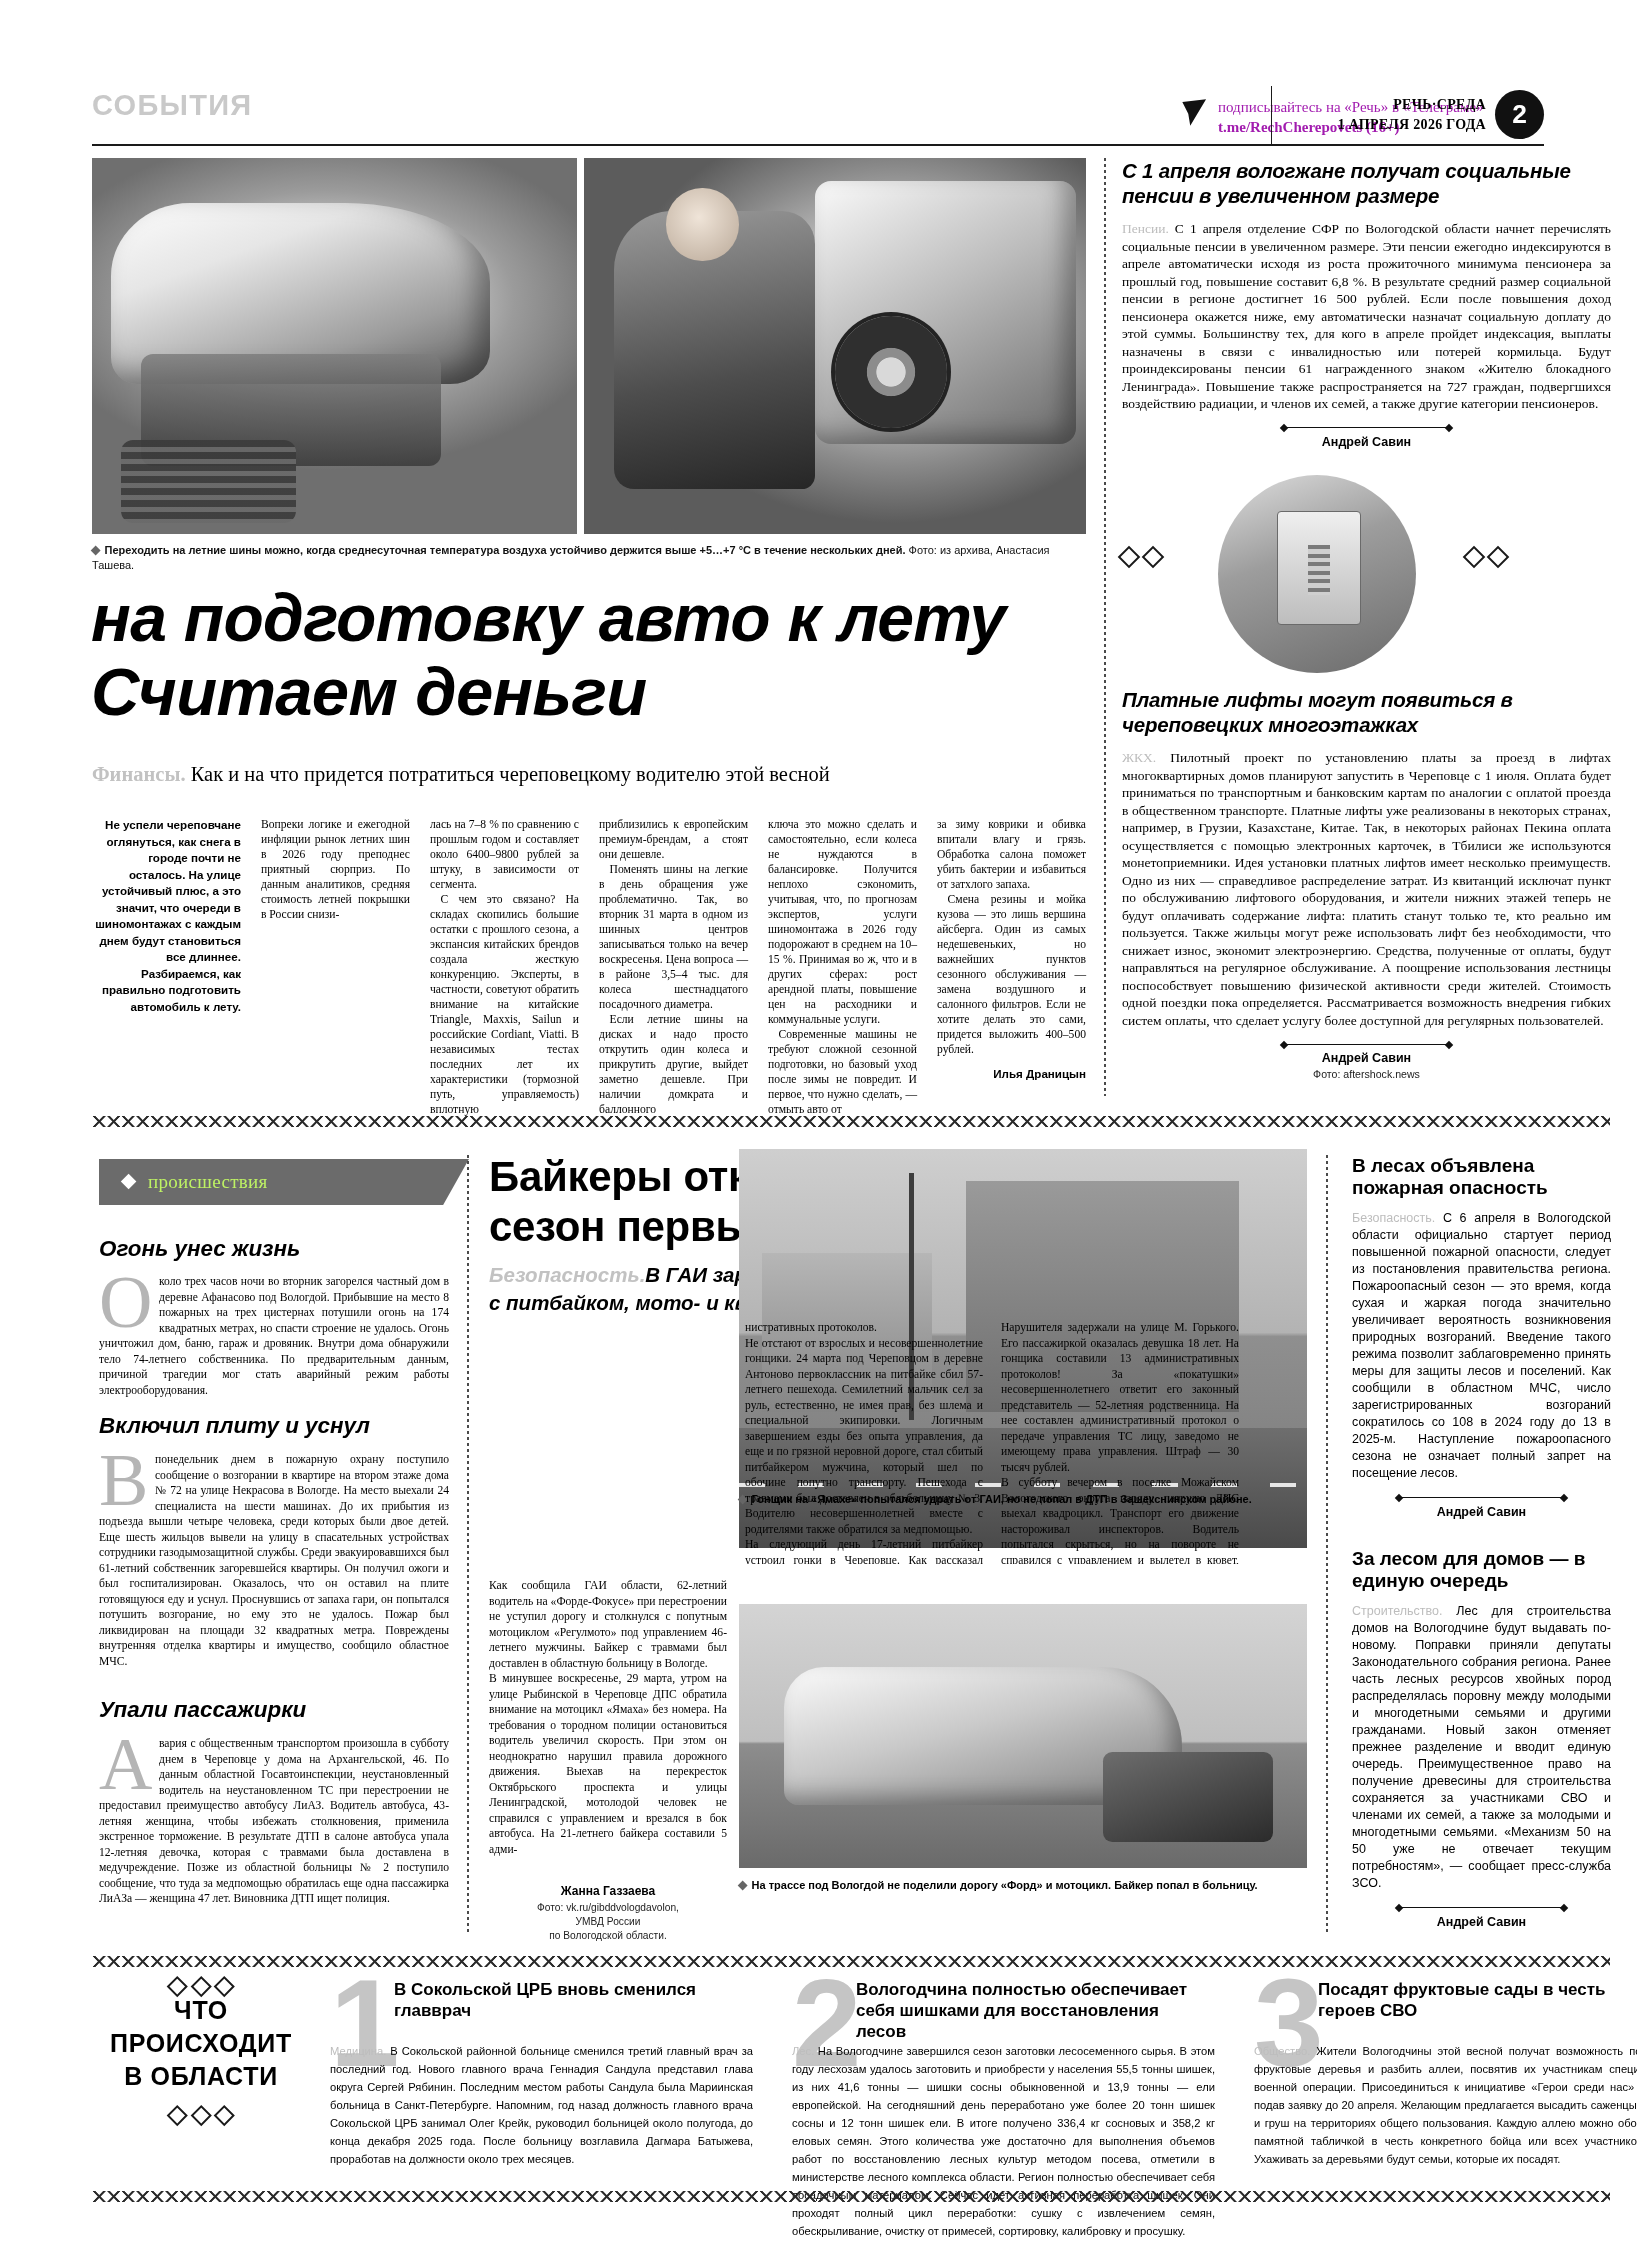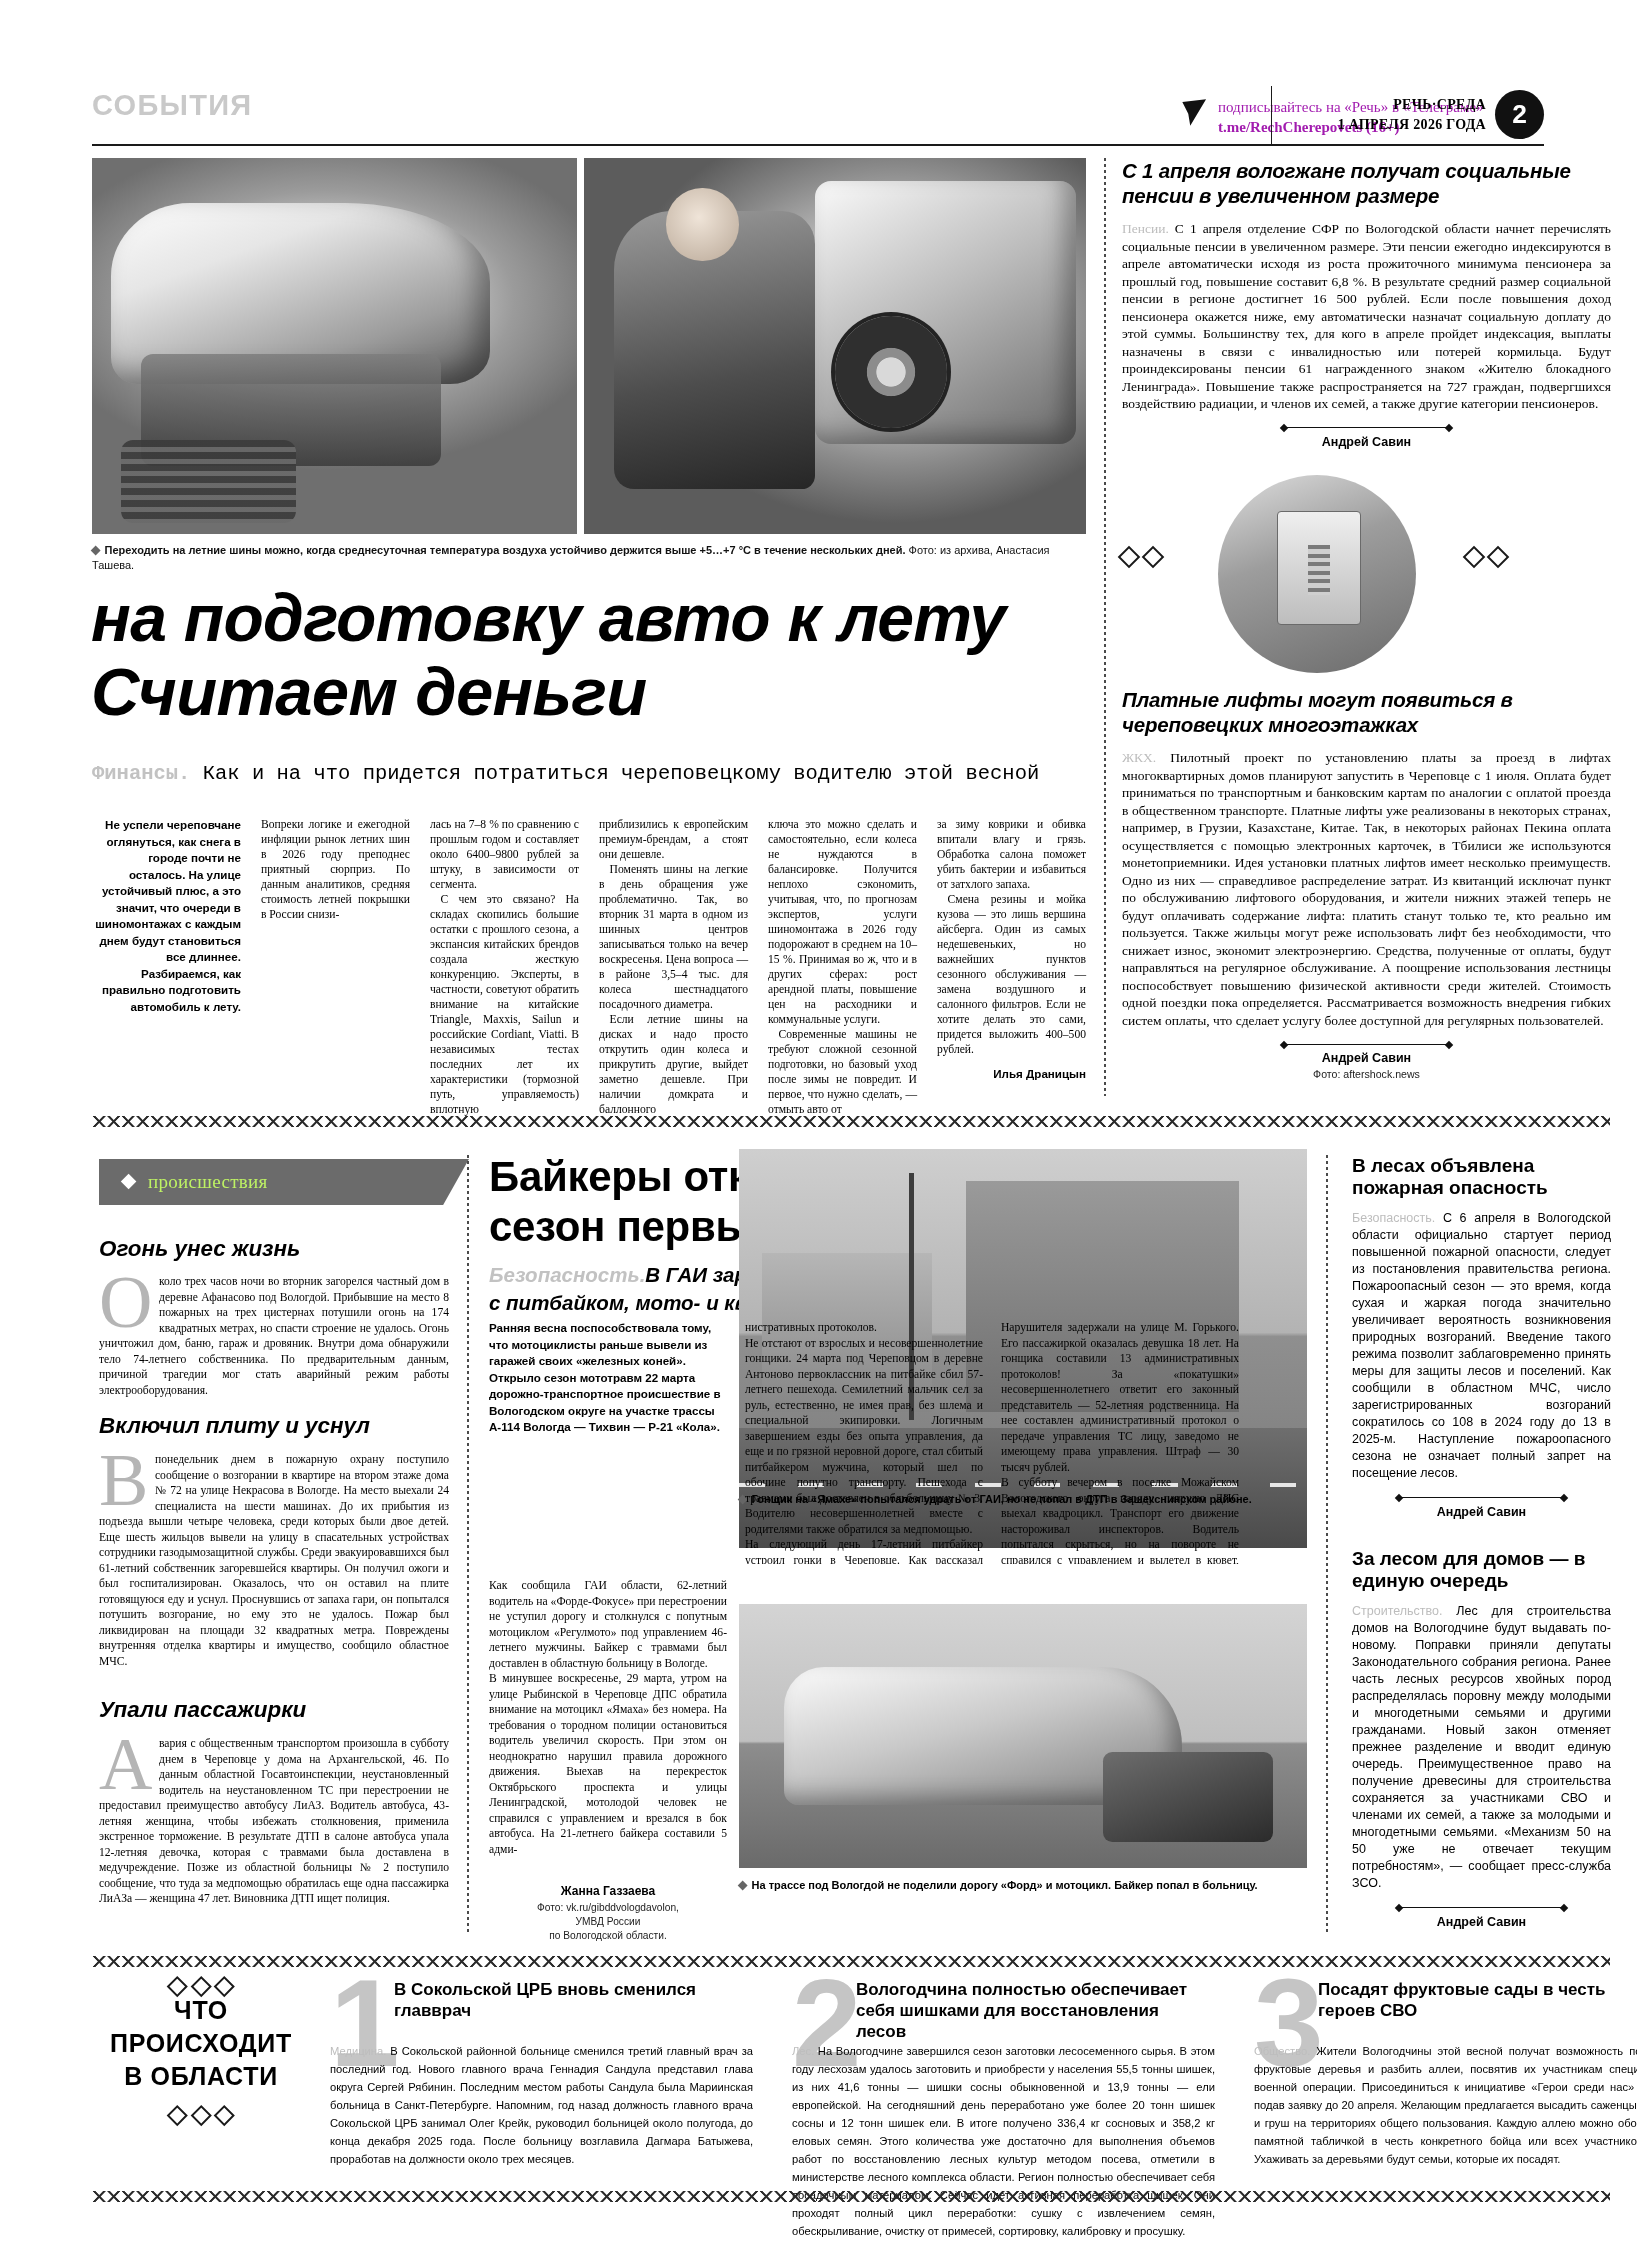--- a/index.html
+++ b/index.html
@@ -81,21 +81,21 @@
   
   .hl-wrap { position:absolute; left:91px; top:569px; width:1004px; }
   .hl {
     font-family:"Liberation Sans", sans-serif;
     font-weight:700; font-style:italic;
     font-size:67px; line-height:74px; letter-spacing:-0.7px; color:#000;
     white-space:nowrap;
   }
   .hl.l2 { margin-top:12px; font-size:66px; }
   .deck { position:absolute; left:92px; top:761px; width:1004px;
-    font-family:Liberation Mono, monospace; font-size:20.5px; line-height:26.4px; }
+    font-family:Liberation Serif, serif; font-size:20.5px; line-height:26.4px; }
   .deck .rubric { color:#c2c2c2; font-weight:700; }
 
   
   .lead-cols { position:absolute; left:92px; top:817px; width:994px; height:274px; }
   .lc { position:absolute; top:0; width:149px; font-size:11.6px; line-height:15px; text-align:justify; hyphens:auto; }
   .lc p { margin-bottom:0; text-indent:0; }
   .lc p + p { text-indent:10.6px; }
   .lc.lead { font-family:"Liberation Sans", sans-serif; font-weight:700; font-size:11.6px; line-height:16.5px; text-align:right; }
   .c0 { left:0; }    .c1 { left:169px; }  .c2 { left:338px; }
   .c3 { left:507px; } .c4 { left:676px; } .c5 { left:845px; }
@@ -362,21 +362,20 @@
   <div class="bk-photo bkp2">
     <div class="crash">
         <div class="carw"></div>
         <div class="moto"></div>
       </div>
   </div>
   <div class="bk-cap" style="left:739px;top:1878px;width:568px;">
     <i></i><span>На трассе под Вологдой не поделили дорогу «Форд» и мотоцикл. Байкер попал в больницу.</span>
   </div>
 
-  <div class="bk-col lead" style="left:489px;top:1320px;width:238px;height:251px;overflow:hidden;">Ранняя весна поспособствовала тому, что мотоциклисты раньше вывели из гаражей своих «железных коней». Открыло сезон мототравм 22 марта дорожно-транспортное происшествие в Вологодском округе на участке трассы А-114 Вологда — Тихвин — Р-21 «Кола».</div>
   <div class="bk-col" style="left:489px;top:1578px;width:238px;height:357px;overflow:hidden;white-space:pre-line;">Как сообщила ГАИ области, 62-летний водитель на «Форде-Фокусе» при перестроении не уступил дорогу и столкнулся с попутным мотоциклом «Регулмото» под управлением 46-летнего мужчины. Байкер с травмами был доставлен в областную больницу в Вологде.
 В минувшее воскресенье, 29 марта, утром на улице Рыбинской в Череповце ДПС обратила внимание на мотоцикл «Ямаха» без номера. На требования о тородном полиции остановиться водитель увеличил скорость. При этом он неоднократно нарушил правила дорожного движения. Выехав на перекресток Октябрьского проспекта и улицы Ленинградской, мотолодой человек не справился с управлением и врезался в бок автобуса. На 21-летнего байкера составили 5 адми-</div>
   <div class="bk-col" style="left:745px;top:1320px;width:238px;height:244px;overflow:hidden;white-space:pre-line;">нистративных протоколов.
 Не отстают от взрослых и несовершеннолетние гонщики. 24 марта под Череповцом в деревне Антоново первоклассник на питбайке сбил 57-летнего пешехода. Семилетний мальчик сел за руль, естественно, не имея прав, без шлема и специальной экипировки. Логичным завершением езды без опыта управления, да еще и по грязной неровной дороге, стал сбитый питбайкером мужчина, который шел по обочине попутно транспорту. Пешехода с травмами был доставлен в обльбольницу № 3. Водителю несовершеннолетней вместе с родителями также обратился за медпомощью.
 На следующий день 17-летний питбайкер устроил гонки в Череповце. Как рассказал замначальника отдела управления ГАИ Вологодской области Максим Погодин в эфире «Радио России Вологда», 25 марта днем на Северном мосту сотрудники ДПС заметили питбайк, на котором мчались с пассажиром. Патрули. Уходя, юный лихач грубо нарушал ПДД: выезжал на встречную, не ехал на красный свет и т. д.</div>
   <div class="bk-col" style="left:1001px;top:1320px;width:238px;height:244px;overflow:hidden;white-space:pre-line;">Нарушителя задержали на улице М. Горького. Его пассажиркой оказалась девушка 18 лет. На гонщика составили 13 административных протоколов! За «покатушки» несовершеннолетнего ответит его законный представитель — 52-летняя родственница. На нее составлен административный протокол о передаче управления ТС лицу, заведомо не имеющему права управления. Штраф — 30 тысяч рублей.
 В субботу вечером в поселке Можайском Вологодского округа наряду патрулю ДПС выехал квадроцикл. Транспорт его движение настороживал инспекторов. Водитель попытался скрыться, но на повороте не справился с управлением и вылетел в кювет, где мотоциклиста переврегнулась. Водителя держался истрол, у 37-летнего мужчины имелись явные признаки опьянения. Но он от освидетельствования он отказался. На него составили протокол. Транспортное средство помещено на спецстоянку.</div>
   <div style="position:absolute;left:489px;top:1883px;width:238px;text-align:center;
        font-family:'Liberation Sans',sans-serif;font-weight:700;font-size:12px;line-height:16px;">Жанна Газзаева</div>
   <div style="position:absolute;left:489px;top:1901px;width:238px;text-align:center;

